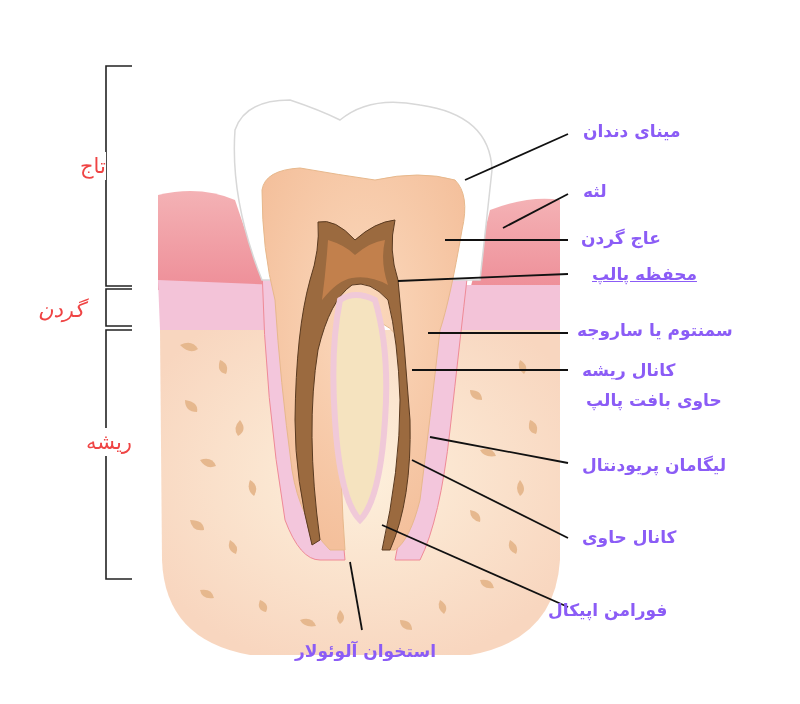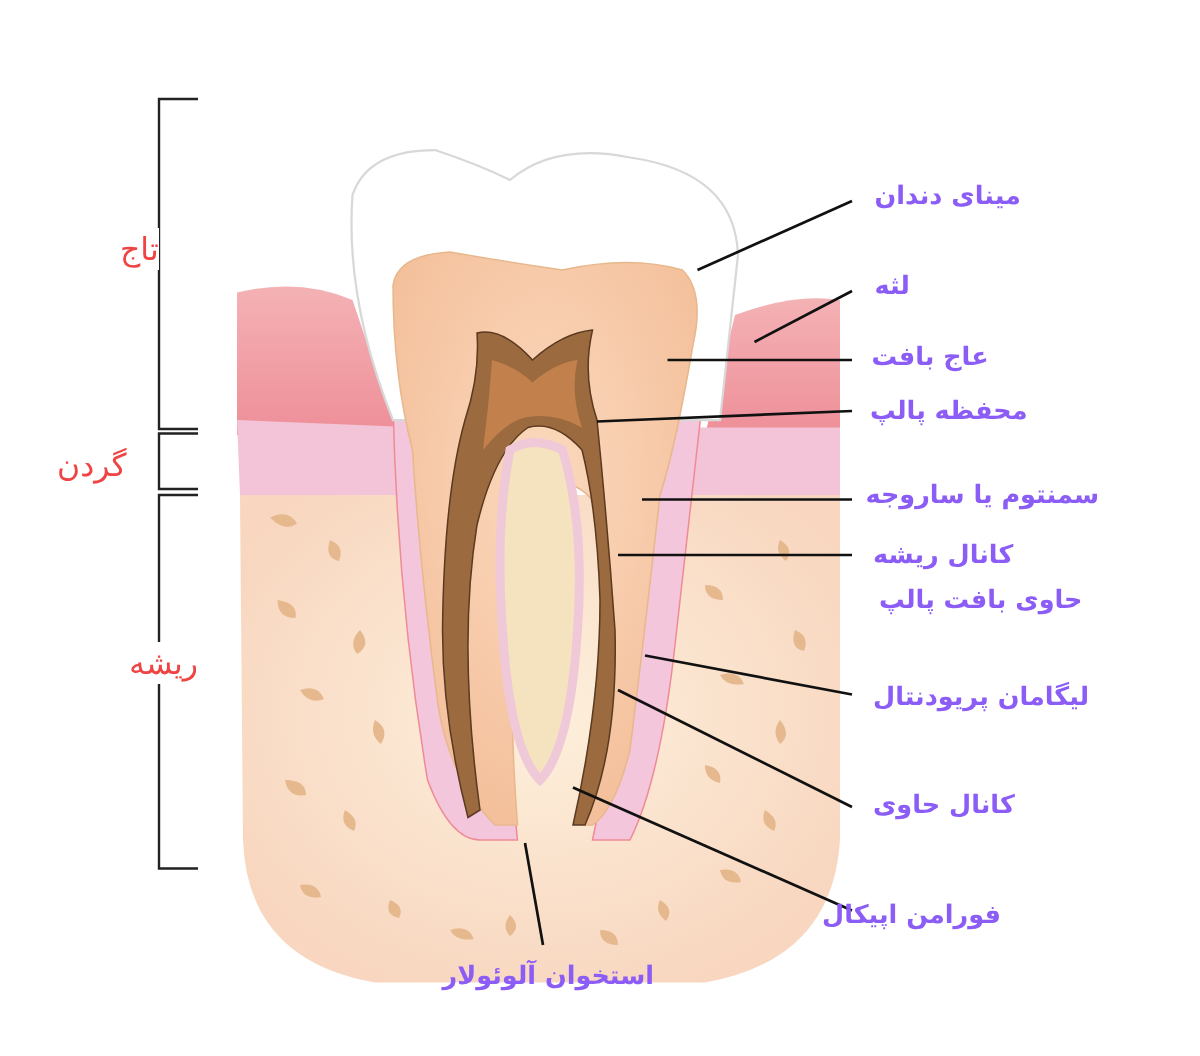--- a/index.html
+++ b/index.html
@@ -94,26 +94,26 @@
     <line x1="428" y1="333" x2="568" y2="333"></line>
     <line x1="412" y1="370" x2="568" y2="370"></line>
     <line x1="430" y1="437" x2="568" y2="463"></line>
     <line x1="412" y1="460" x2="568" y2="538"></line>
     <line x1="382" y1="525" x2="568" y2="607"></line>
     <line x1="350" y1="562" x2="362" y2="630"></line>
   </g>
 </svg>
 
 <div class="section-label" style="left:80px; top:152px;">تاج</div>
-<div class="section-label" style="left:38px; top:296px;">گردن</div>
+<div class="section-label" style="left:38px; top:296px;font-style:italic;">گردن</div>
 <div class="section-label" style="left:86px; top:428px;">ریشه</div>
 
 <div class="label" style="left:583px; top:121px;">مینای دندان</div>
 <div class="label" style="left:583px; top:181px;">لثه</div>
-<div class="label" style="left:581px; top:228px;">عاج بافت</div>
-<div class="label" style="left:580px; top:264px;">محفظه پالپ</div>
+<div class="label" style="left:581px; top:228px;">عاج گردن</div>
+<div class="label" style="left:592px; top:264px;text-decoration:underline;">محفظه پالپ</div>
 <div class="label" style="left:577px; top:320px;">سمنتوم یا ساروجه</div>
 <div class="label" style="left:582px; top:360px;">کانال ریشه</div>
 <div class="label" style="left:586px; top:390px;text-align:right;">حاوی بافت پالپ</div>
 <div class="label" style="left:582px; top:455px;">لیگامان پریودنتال</div>
 <div class="label" style="left:582px; top:527px;">کانال حاوی</div>
 <div class="label" style="left:548px; top:600px;">فورامن اپیکال</div>
 <div class="label" style="left:295px; top:641px;">استخوان آلوئولار</div>
 
 </body></html>

